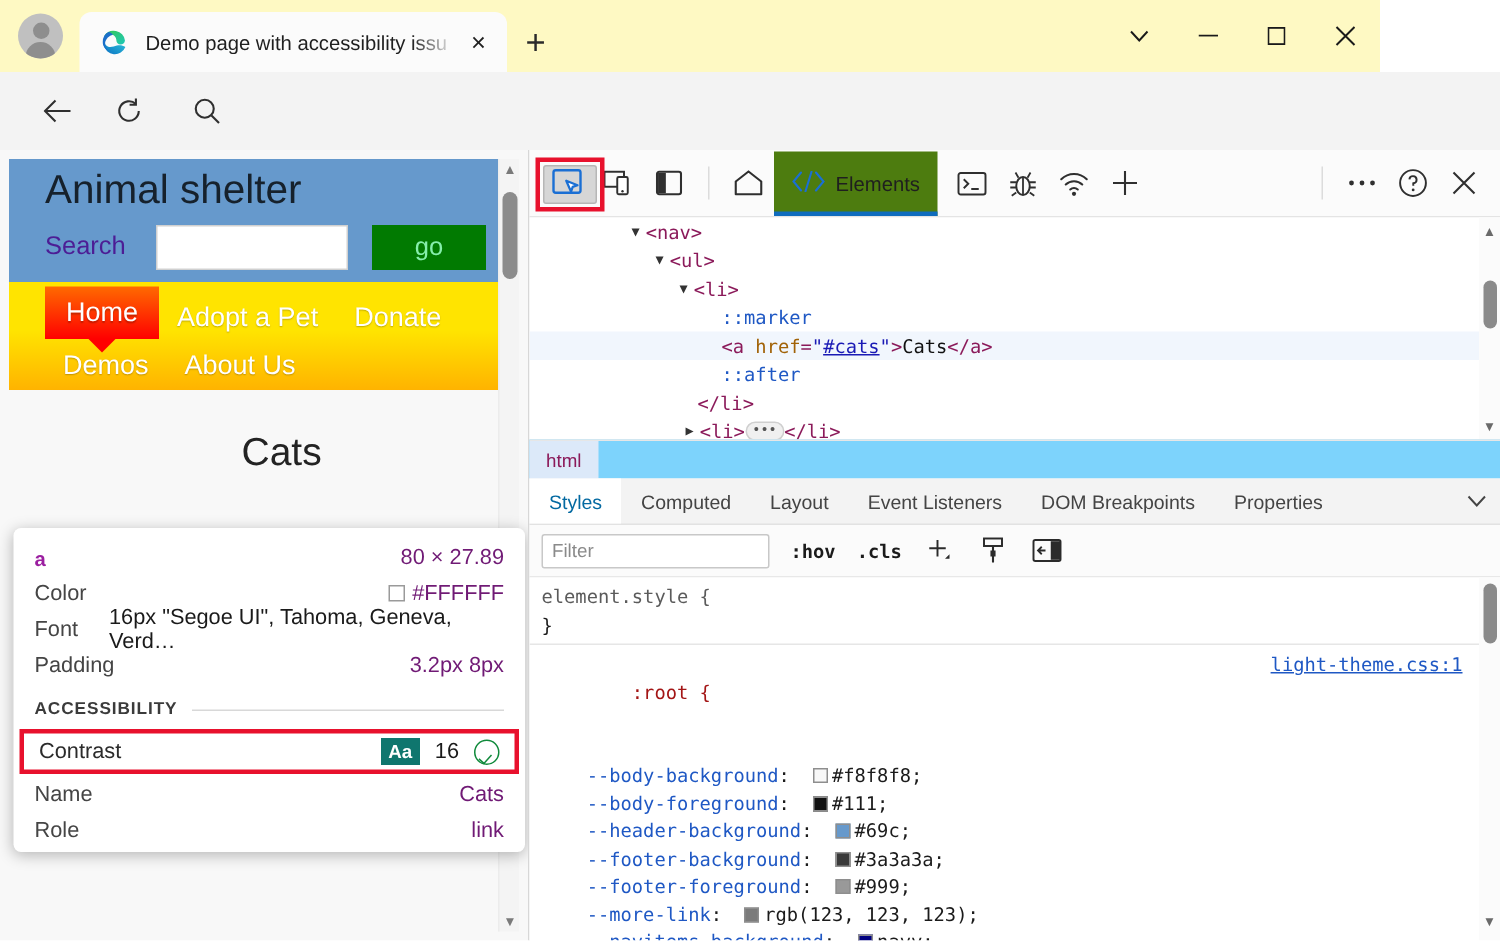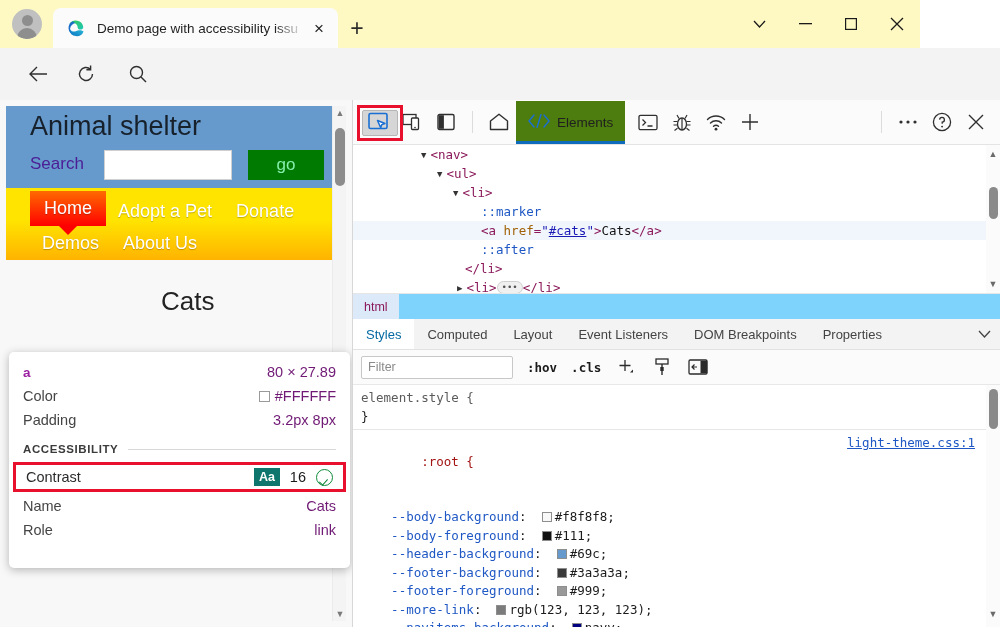--- a/index.html
+++ b/index.html
@@ -538,20 +538,24 @@
 
   <div class="tooltip">
     <div class="tt-row">
       <span class="tt-tag">a</span>
       <span class="v tt-dim">80 × 27.89</span>
     </div>
     <div class="tt-row">
       <span class="k">Color</span>
       <span class="v"><i class="swatch-w"></i><span>#FFFFFF</span></span>
     </div>
+    <div class="tt-font">
+      <span class="k">Font</span>
+      <span class="v">16px "Segoe UI", Tahoma, Geneva, Verd…</span>
+    </div>
     <div class="tt-row">
       <span class="k">Padding</span>
       <span class="v">3.2px 8px</span>
     </div>
 
     <div class="tt-sec">
       <span>ACCESSIBILITY</span>
       <span class="line"></span>
     </div>
 

